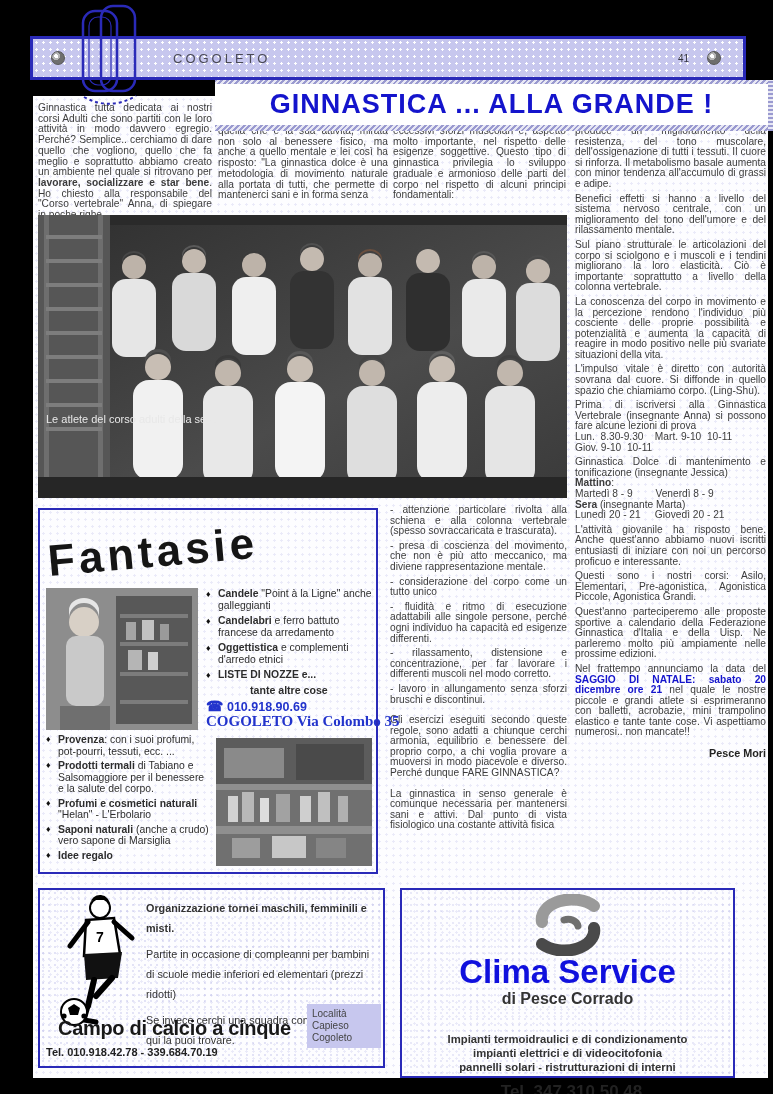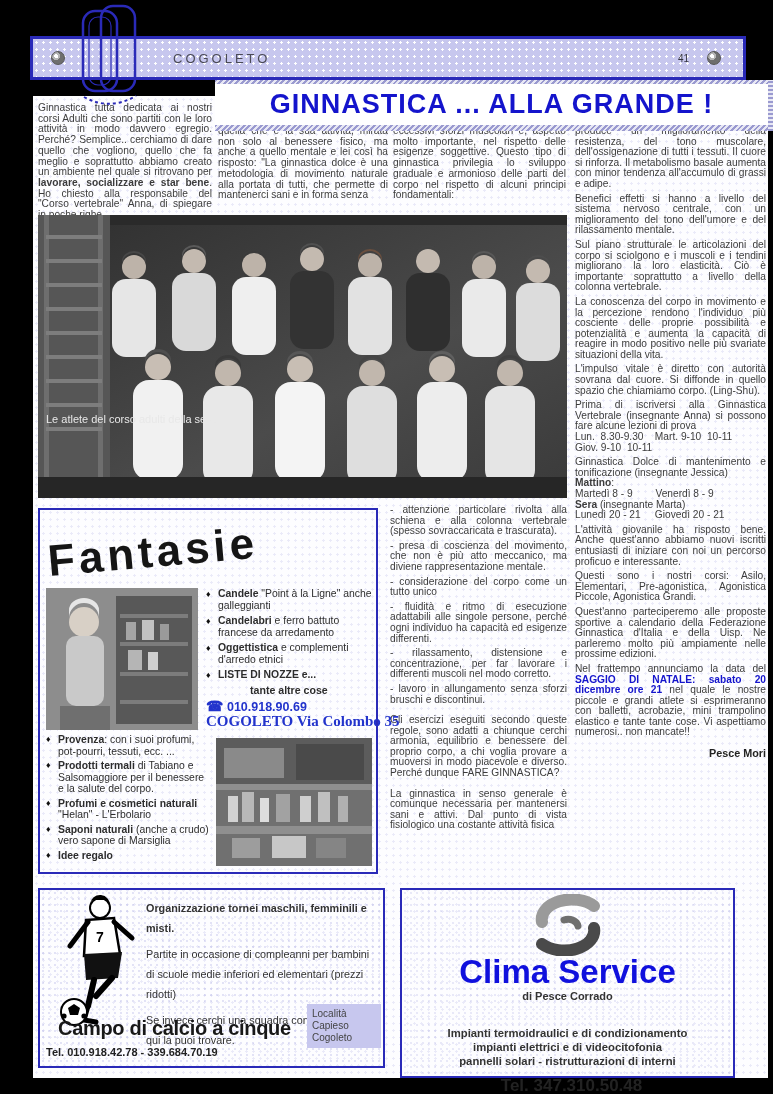--- a/index.html
+++ b/index.html
@@ -82,21 +82,21 @@
   .c-text .h{font-weight:bold;margin:0 0 6px 0;}
   .c-text p{margin:0 0 6px 0;}
   .c-title{position:absolute;left:18px;bottom:26px;font-size:20px;font-weight:bold;color:#181818;letter-spacing:-0.3px;white-space:nowrap;}
   .c-tel{position:absolute;left:6px;bottom:8px;font-size:11px;font-weight:bold;color:#222;}
   .c-loc{position:absolute;right:2px;bottom:18px;width:64px;padding:4px 5px;background:#c7c7ee;font-size:10px;color:#444;line-height:12px;}
   
   .clima{position:absolute;left:367px;top:792px;width:335px;height:190px;border:2px solid #2a2ab8;box-sizing:border-box;
     text-align:center;background-image:radial-gradient(circle, rgba(110,110,205,0.14) 1px, transparent 1.1px);background-size:6px 6px;}
   .cl-logo{margin-top:4px;}
   .cl-name{font-size:33px;font-weight:bold;color:#1010dd;line-height:32px;margin-top:-4px;}
-  .cl-sub{font-size:11px;font-weight:bold;color:#333;margin-top:2px;}
+  .cl-sub{font-size:16px;font-weight:bold;color:#333;margin-top:2px;}
   .cl-lines{font-size:11.3px;font-weight:bold;color:#333;line-height:14px;margin-top:24px;}
   .cl-tel{font-size:17px;font-weight:bold;color:#222;margin-top:8px;padding-left:8px;}
 </style>
 </head>
 <body>
 
 <div class="header-bar">
   <span class="ornament" style="margin-left:18px"></span>
   <span class="hdr-title">COGOLETO</span>
   <span class="hdr-right">

